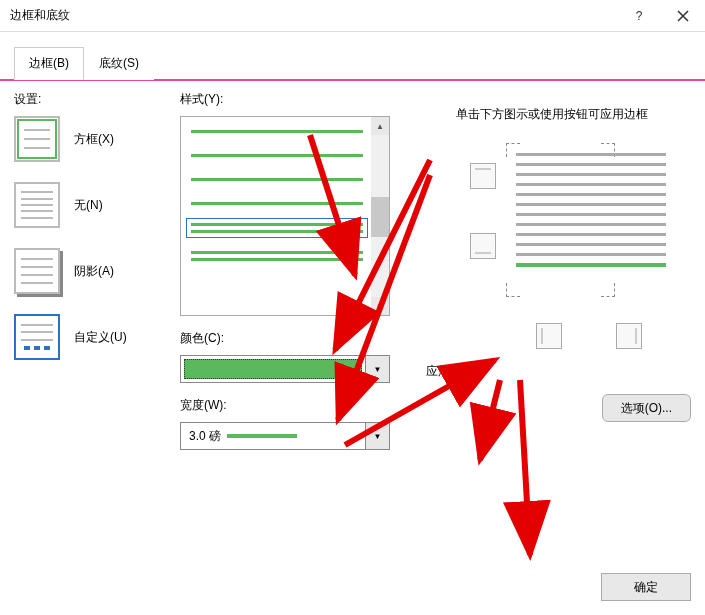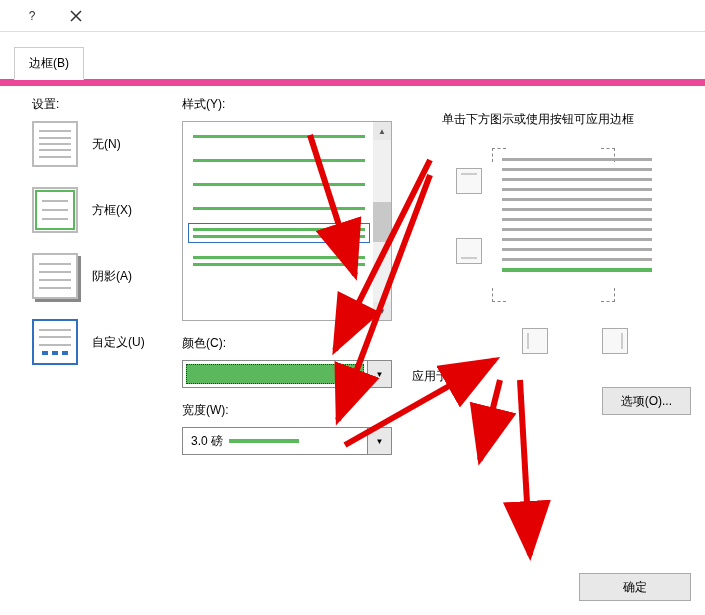--- a/index.html
+++ b/index.html
@@ -2,25 +2,25 @@
 <html><head>
 <meta charset="utf-8">
 <style>
 * { box-sizing: border-box; margin: 0; padding: 0; font-family: "Microsoft YaHei", sans-serif; font-size: 12px; }
 body { background: #fff; width: 705px; height: 615px; position: relative; overflow: hidden; }
 
 .titlebar { height: 32px; display: flex; align-items: center; padding: 0 0 0 10px; border-bottom: 1px solid #ddd; }
 .titlebar .title { flex: 1; }
 .titlebar .tbtn { width: 44px; height: 32px; display: flex; align-items: center; justify-content: center; color: #333; }
 
-.tabs { display: flex; padding: 14px 14px 0 14px; border-bottom: 7px solid #ec4899; }
+.tabs { display: flex; padding: 14px 14px 0 14px; border-bottom: 2px solid #ec4899; }
 .tab { padding: 7px 14px; border: 1px solid transparent; border-bottom: none; position: relative; top: 1px; background: #fff; }
 .tab.active { border-color: #ccc; border-bottom: 1px solid #fff; }
 
-.content { display: flex; padding: 10px 14px 14px 32px; position: relative; }
+.content { display: flex; padding: 10px 14px 14px 14px; position: relative; gap: 16px; }
 
 
 .col-settings { width: 150px; }
 .section-label { margin-bottom: 8px; }
 .setting-item { display: flex; align-items: center; gap: 14px; margin-bottom: 20px; cursor: pointer; }
 .setting-thumb { width: 46px; height: 46px; border: 2px solid #bbb; padding: 5px; display: flex; flex-direction: column; justify-content: space-around; background: #fff; }
 .setting-thumb .ln { height: 2px; background: #bbb; }
 .setting-thumb.box { border: 2px solid #bbb; outline: 2px solid #5cb85c; outline-offset: -5px; padding: 8px; }
 .setting-thumb.box .ln { background: #bbb; }
 .setting-thumb.shadow { box-shadow: 3px 3px 0 #888; }
@@ -64,66 +64,68 @@
 .edge-btn.left::before { left: 4px; } .edge-btn.right::before { right: 4px; }
 .edge-btn.top::before, .edge-btn.bottom::before { height: 2px; left: 4px; right: 4px; }
 .edge-btn.top::before { top: 4px; } .edge-btn.bottom::before { bottom: 4px; }
 .edge-btn.et { left: 14px; top: 20px; }
 .edge-btn.eb { left: 14px; top: 90px; }
 .edge-btn.el { left: 80px; top: 180px; }
 .edge-btn.er { left: 160px; top: 180px; }
 
 .apply-row { margin-top: 20px; }
 .button { display: inline-flex; align-items: center; justify-content: center; height: 28px; padding: 0 18px; border: 1px solid #aaa; background: #e8e8e8; cursor: pointer; }
-.options-btn { position: absolute; right: 0; bottom: 54px; }
+.options-btn { position: absolute; right: 0; bottom: 42px; border-radius: 6px; }
 
 .footer { position: absolute; right: 14px; bottom: 14px; display: flex; gap: 10px; }
-.footer .button { width: 112px; }
+.footer .button { width: 90px; }
 
 
 .arrow-layer { position: absolute; left: 0; top: 0; pointer-events: none; z-index: 99; }
 </style>
 </head>
 <body>
 
 <div class="titlebar">
+  <span class="title">边框和底纹</span>
   <div class="tbtn">?</div>
   <div class="tbtn close">
     <svg width="12" height="12">
         <path d="M1 1 L11 11 M11 1 L1 11" stroke="#333" stroke-width="1.5"></path>
       </svg>
   </div>
 </div>
 
 <div class="tabs">
   <div class="tab active">边框(B)</div>
+  <div class="tab">底纹(S)</div>
 </div>
 
 <div class="content">
 
   <div class="col-settings">
     <div class="section-label">设置:</div>
 
     <div class="setting-item">
+      <div class="setting-thumb box">
+          <div class="ln"></div>
+          <div class="ln"></div>
+          <div class="ln"></div>
+        </div>
+      <span>方框(X)</span>
+    </div>
+    <div class="setting-item">
       <div class="setting-thumb">
           <div class="ln"></div>
           <div class="ln"></div>
           <div class="ln"></div>
           <div class="ln"></div>
           <div class="ln"></div>
         </div>
       <span>无(N)</span>
-    </div>
-    <div class="setting-item">
-      <div class="setting-thumb box">
-          <div class="ln"></div>
-          <div class="ln"></div>
-          <div class="ln"></div>
-        </div>
-      <span>方框(X)</span>
     </div>
     <div class="setting-item">
       <div class="setting-thumb shadow">
           <div class="ln"></div>
           <div class="ln"></div>
           <div class="ln"></div>
           <div class="ln"></div>
         </div>
       <span>阴影(A)</span>
     </div>

